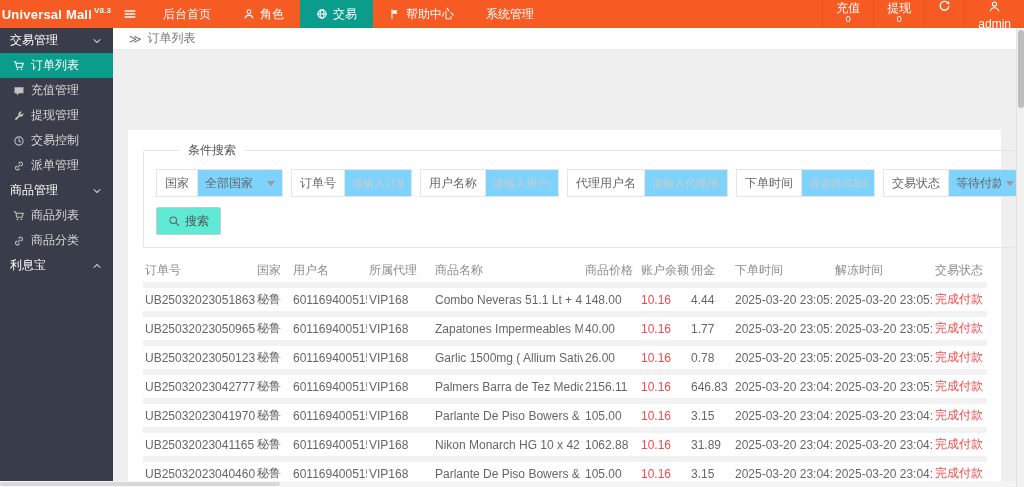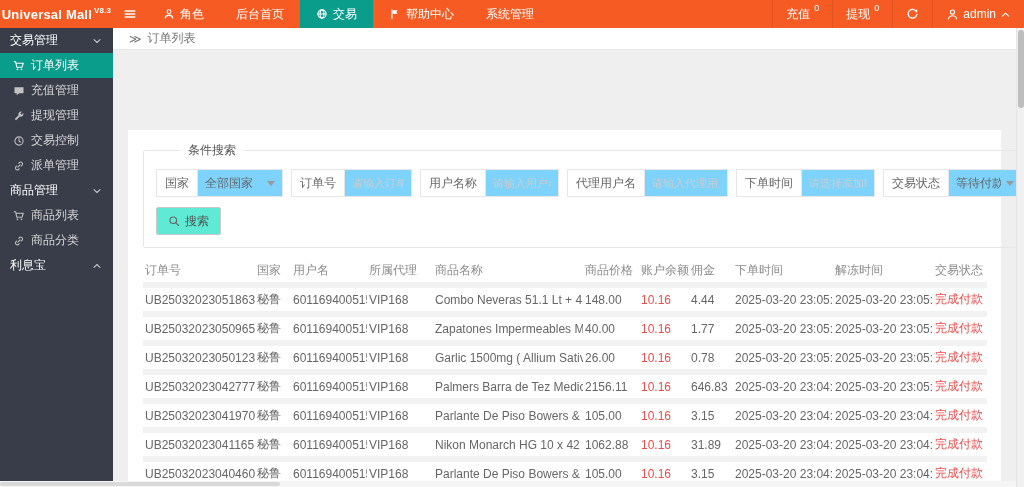--- a/index.html
+++ b/index.html
@@ -18,21 +18,21 @@
     display:flex;align-items:stretch;color:#fff;z-index:20;}
   .logo{width:113px;display:flex;align-items:center;justify-content:center;
     font-weight:bold;font-size:13px;letter-spacing:.2px;white-space:nowrap;}
   .logo sup{font-size:8px;font-weight:bold;margin-left:2px;transform:translateY(-4px);}
   .hamburger{width:34px;display:flex;align-items:center;justify-content:center;cursor:pointer;}
   .nav{display:flex;align-items:stretch;}
   .nav-item{display:flex;align-items:center;gap:5px;padding:0 16px;font-size:12px;cursor:pointer;}
   .nav-item.active{background:var(--teal);}
   .header-right{margin-left:auto;display:flex;align-items:stretch;}
   .hitem{display:flex;align-items:center;gap:4px;padding:0 13px;font-size:12px;
-    border-left:1px solid rgba(0,0,0,.08);cursor:pointer;white-space:nowrap;}
+    border-left:1px solid rgba(0,0,0,.08);cursor:pointer;white-space:nowrap;flex-direction:column;}
   .badge{font-size:9px;line-height:9px;transform:translateY(-6px);}
   .icon{display:inline-flex;align-items:center;justify-content:center;line-height:0;}
   .icon svg{display:block;}
 
   
   .sidebar{position:fixed;top:28px;left:0;bottom:6px;width:113px;background:var(--sidebar-bg);
     z-index:10;overflow:hidden;}
   .side-group{height:25px;display:flex;align-items:center;justify-content:space-between;
     padding:0 10px;font-size:12px;color:#fff;cursor:pointer;}
   .side-group .icon{color:#c3c6cd;}
@@ -96,30 +96,30 @@
   </div>
   <div class="hamburger">
     <span class="icon">
       <svg width="14" height="14" viewBox="0 0 16 16" fill="none" stroke="currentColor" stroke-width="1.6" stroke-linecap="round">
           <path d="M2.5 4.5h11M2.5 8h11M2.5 11.5h11"></path>
         </svg>
     </span>
   </div>
   <nav class="nav" id="topnav">
       <div class="nav-item">
+        <span>后台首页</span>
+      </div>
+      <div class="nav-item">
         <span class="icon">
           <svg width="12" height="12" viewBox="0 0 16 16" fill="none" stroke="currentColor" stroke-width="1.4" stroke-linecap="round" stroke-linejoin="round">
             <circle cx="8" cy="5" r="2.6"></circle>
             <path d="M2.9 13.4c.8-2.9 2.6-3.9 5.1-3.9s4.3 1 5.1 3.9"></path>
           </svg>
         </span>
         <span>角色</span>
-      </div>
-      <div class="nav-item">
-        <span>后台首页</span>
       </div>
       <div class="nav-item active">
         <span class="icon">
           <svg width="12" height="12" viewBox="0 0 16 16" fill="none" stroke="currentColor" stroke-width="1.4" stroke-linecap="round" stroke-linejoin="round">
             <circle cx="8" cy="8" r="5.5"></circle>
             <ellipse cx="8" cy="8" rx="2.5" ry="5.5"></ellipse>
             <path d="M2.5 8h11"></path>
           </svg>
         </span>
         <span>交易</span>

